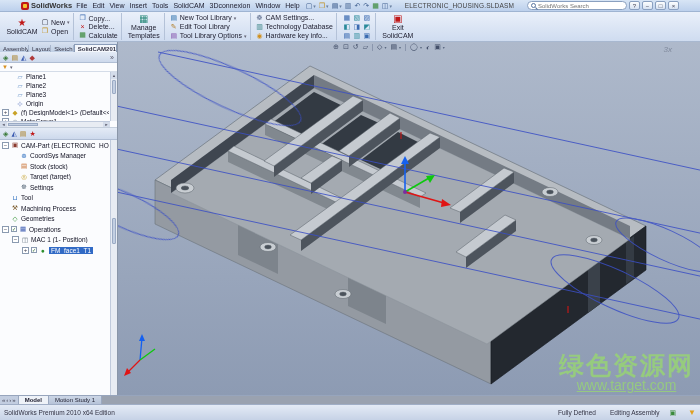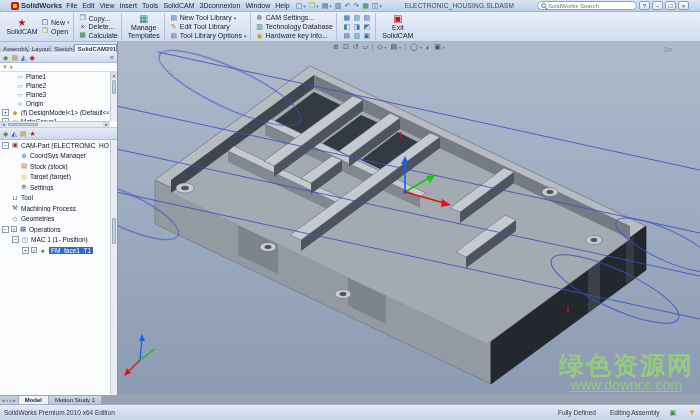--- a/index.html
+++ b/index.html
@@ -1,21 +1,21 @@
 <!DOCTYPE html>
 <html style="--selection: #316ac5; --watermark: #97ce7c; --viewport-top: #aeb9cb; --viewport-bottom: #8d9bb3; --titlebar: #bcd0ec; --accent-red: #c01818;"><head>
 <meta charset="utf-8">
 <style>
   * { margin:0; padding:0; box-sizing:border-box; }
   html,body { width:700px; height:420px; overflow:hidden; }
   body { font-family:"Liberation Sans","DejaVu Sans",sans-serif; font-size:7px; color:#222; background:#cdd9ec; }
   .app { width:700px; height:420px; display:flex; flex-direction:column; }
 
   
-  .titlebar { height:12px; background:linear-gradient(#d8e5f5,var(--titlebar,#bcd0ec)); display:flex; align-items:center; gap:0; padding:0 11px; border-bottom:1px solid #9fb4d2; }
+  .titlebar { height:12px; background:linear-gradient(#d8e5f5,var(--titlebar,#bcd0ec)); display:flex; align-items:center; gap:0; padding:0 21px; border-bottom:1px solid #9fb4d2; }
   .logo { display:flex; align-items:center; gap:2px; }
   .logo-mark { width:8px; height:8px; background:var(--accent-red,#c01818); border-radius:2px; display:inline-block; position:relative; }
   .logo-mark:after { content:""; position:absolute; left:2px; top:2px; width:4px; height:4px; background:#f4c430; border-radius:1px; }
   .logo-text { font-weight:bold; font-size:7.5px; color:#333; }
   .menus { display:flex; gap:5px; margin-left:4px; color:#223; }
   .menus span { cursor:default; }
   .qat { display:flex; gap:3px; margin-left:6px; color:#3a5a8a; font-size:7px; }
   .qat .qi { display:flex; align-items:center; }
   .qat .caret { color:#6a80a0; font-size:5px; margin-left:1px; }
   .doctitle { flex:1; text-align:center; color:#444; font-size:6.5px; letter-spacing:.2px; }
@@ -489,21 +489,21 @@
           <polygon points="24,292 21,299 27,299" fill="#1560f0"></polygon>
           <line x1="22" y1="318" x2="37" y2="307" stroke="#0ec80e"></line>
           <line x1="22" y1="318" x2="9" y2="331" stroke="#e01414"></line>
           <polygon points="6,334 13,331 9,326" fill="#e01414"></polygon>
         </g>
       </svg>
       </div>
 
       <div class="watermark">
         <div class="wm-name">绿色资源网</div>
-        <div class="wm-url">www.downcc.com</div>
+        <div class="wm-url">www.target.com</div>
       </div>
     </div>
   </div>
 
   <div class="bottombar">
     <div class="navbtns">
       <span>«</span>
       <span>‹</span>
       <span>›</span>
       <span>»</span>

